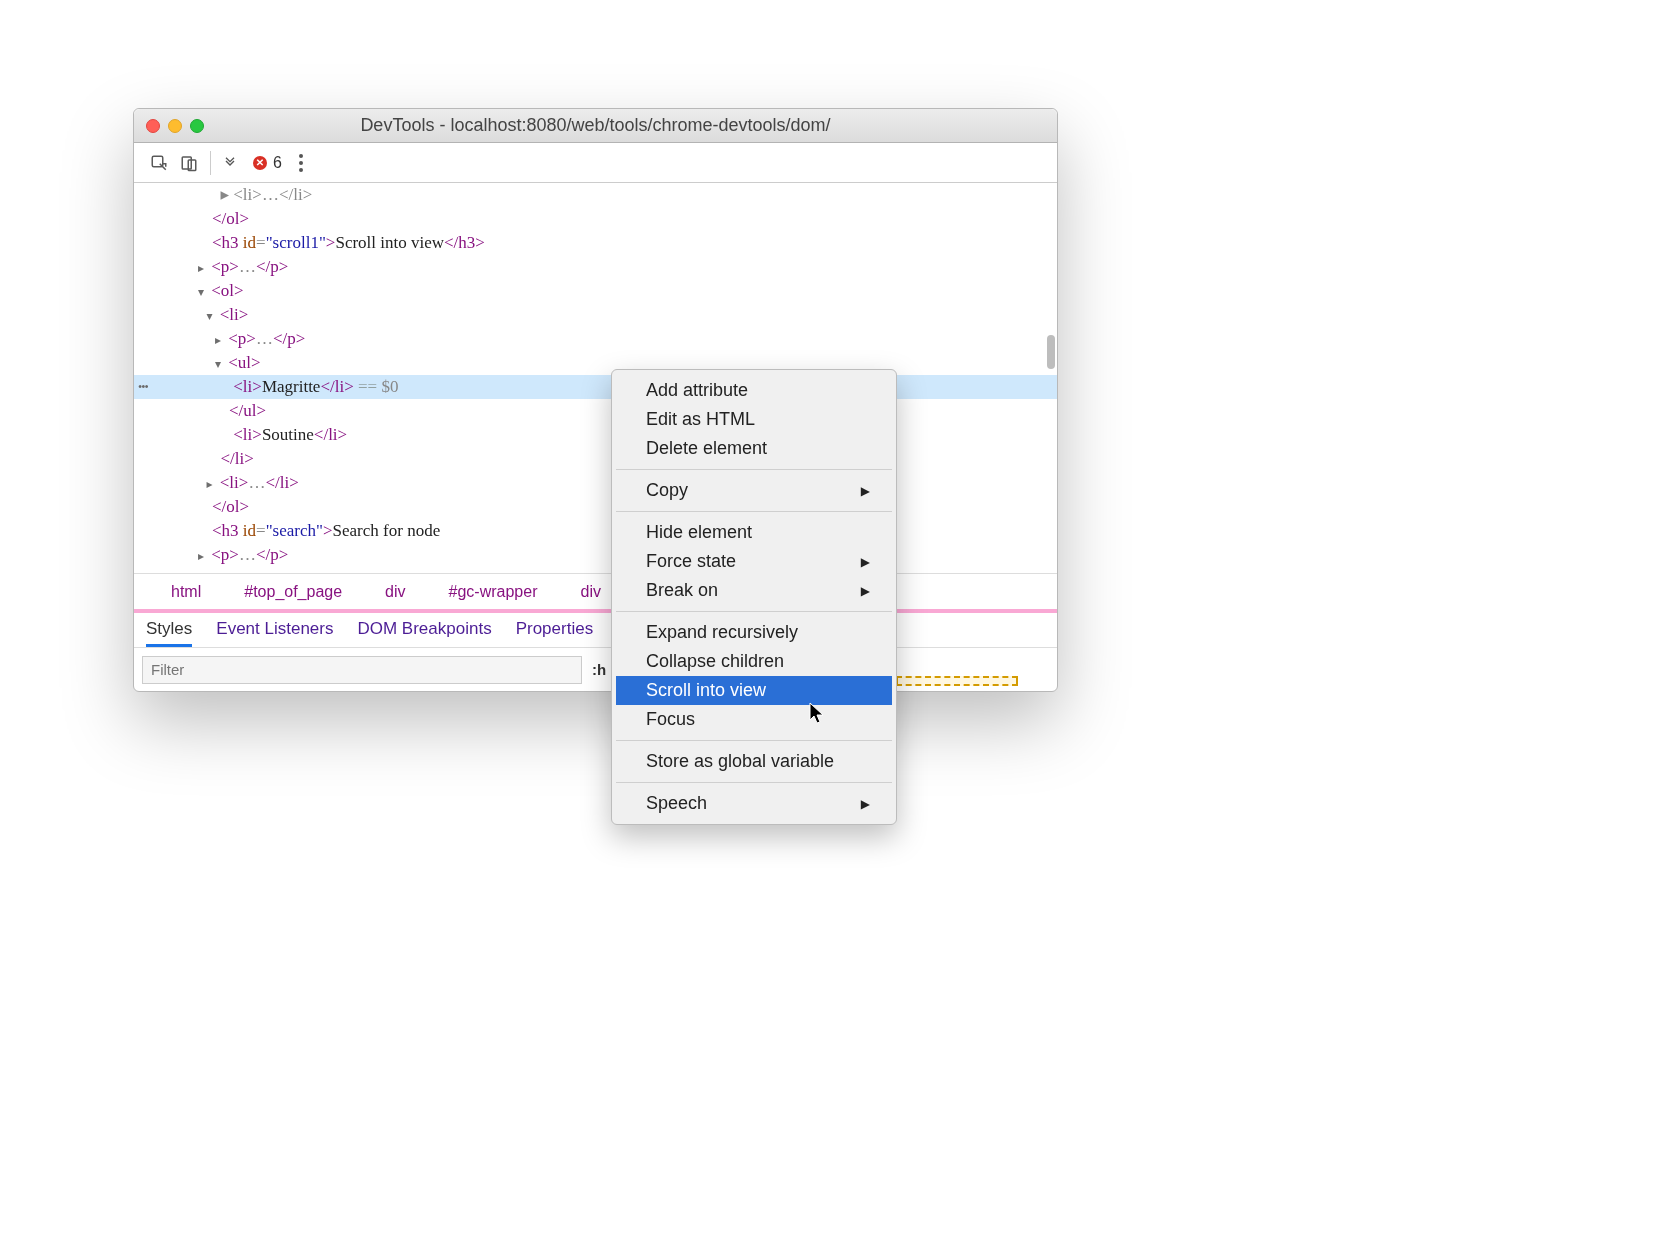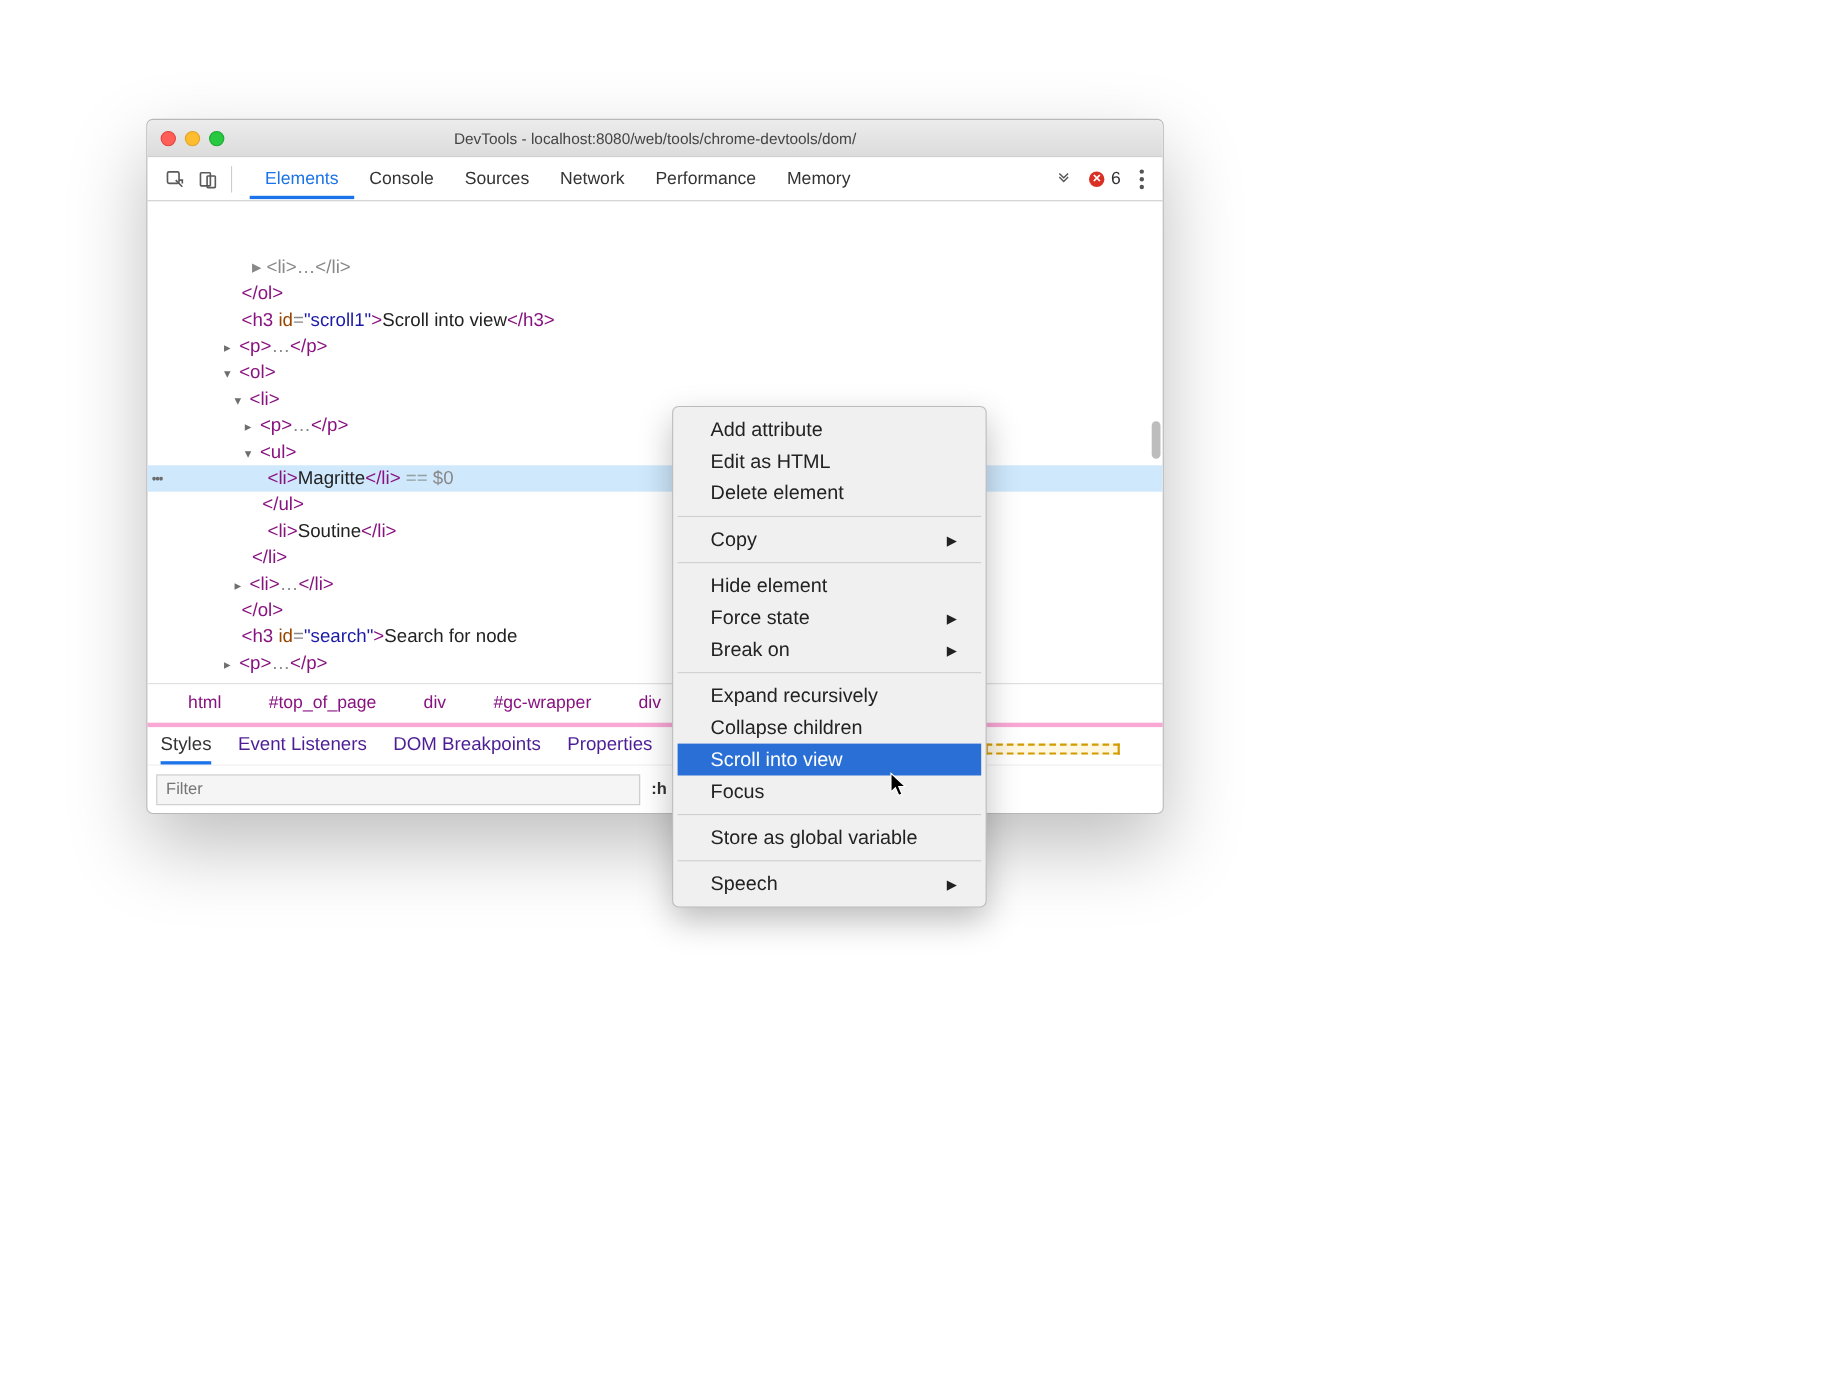--- a/index.html
+++ b/index.html
@@ -36,21 +36,21 @@
     top: 10px;
     display: flex;
     gap: 8px;
   }
   .tl { width: 14px; height: 14px; border-radius: 50%; }
   .tl.red    { background:#ff5f57; border:1px solid #e24640; }
   .tl.yellow { background:#febc2e; border:1px solid #e0a429; }
   .tl.green  { background:#28c840; border:1px solid #1ea833; }
   .title {
     flex:1; text-align:center;
-    font-size: 14px; color: #444;
+    font-size: 18px; color: #444;
   }
   .toolbar {
     height: 40px;
     display:flex; align-items:center;
     border-bottom:1px solid #ccc;
     padding: 0 10px;
     position: relative;
   }
   .tool-icon {
     width: 30px; height:30px;
@@ -80,24 +80,23 @@
     font-size:16px; color:#333;
   }
   .err-circle { width:14px;height:14px;border-radius:50%;background:#d93025;display:flex;align-items:center;justify-content:center;color:#fff;font-size:10px;line-height:1;font-weight:bold; }
   .kebab { width:18px; display:flex;flex-direction:column;gap:3px;align-items:center;justify-content:center; }
   .kebab span { width:4px;height:4px;background:#555;border-radius:50%; }
 
   .dom-area {
     position:relative;
     height: 390px;
     overflow:hidden;
-    font-family: Liberation Sans, sans-serif;
+    font-family: Liberation Serif, serif;
     font-size: 17px;
     line-height: 24px;
-    margin-top: 48px;
   }
   .dom-line {
     height:24px;
     white-space: pre;
     padding-left: 10px;
   }
   .dom-line.hl {
     background:#cfe8fc;
   }
   .dom-line.hl::before{
@@ -240,28 +239,20 @@
         </svg>
     </div>
     <div class="tool-icon">
       <svg viewBox="0 0 24 24">
           <rect x="3" y="4" width="12" height="16" rx="1"></rect>
           <rect x="11" y="8" width="10" height="14" rx="1"></rect>
         </svg>
     </div>
     <div style="width:1px;height:24px;background:#ccc;margin:0 6px;"></div>
 
-    <div class="panel-tabs" id="panel-tabs">
-        <div class="ptab active">Elements</div>
-        <div class="ptab">Console</div>
-        <div class="ptab">Sources</div>
-        <div class="ptab">Network</div>
-        <div class="ptab">Performance</div>
-        <div class="ptab">Memory</div>
-      </div>
 
     <div class="chevron-more">
       <svg viewBox="0 0 24 24" width="16" height="16">
           <path d="M6 9l6 6 6-6" stroke="#555" stroke-width="2" fill="none"></path>
           <path d="M6 4l6 6 6-6" stroke="#555" stroke-width="2" fill="none"></path>
         </svg>
     </div>
 
     <div class="errors">
       <span class="err-circle">✕</span>

